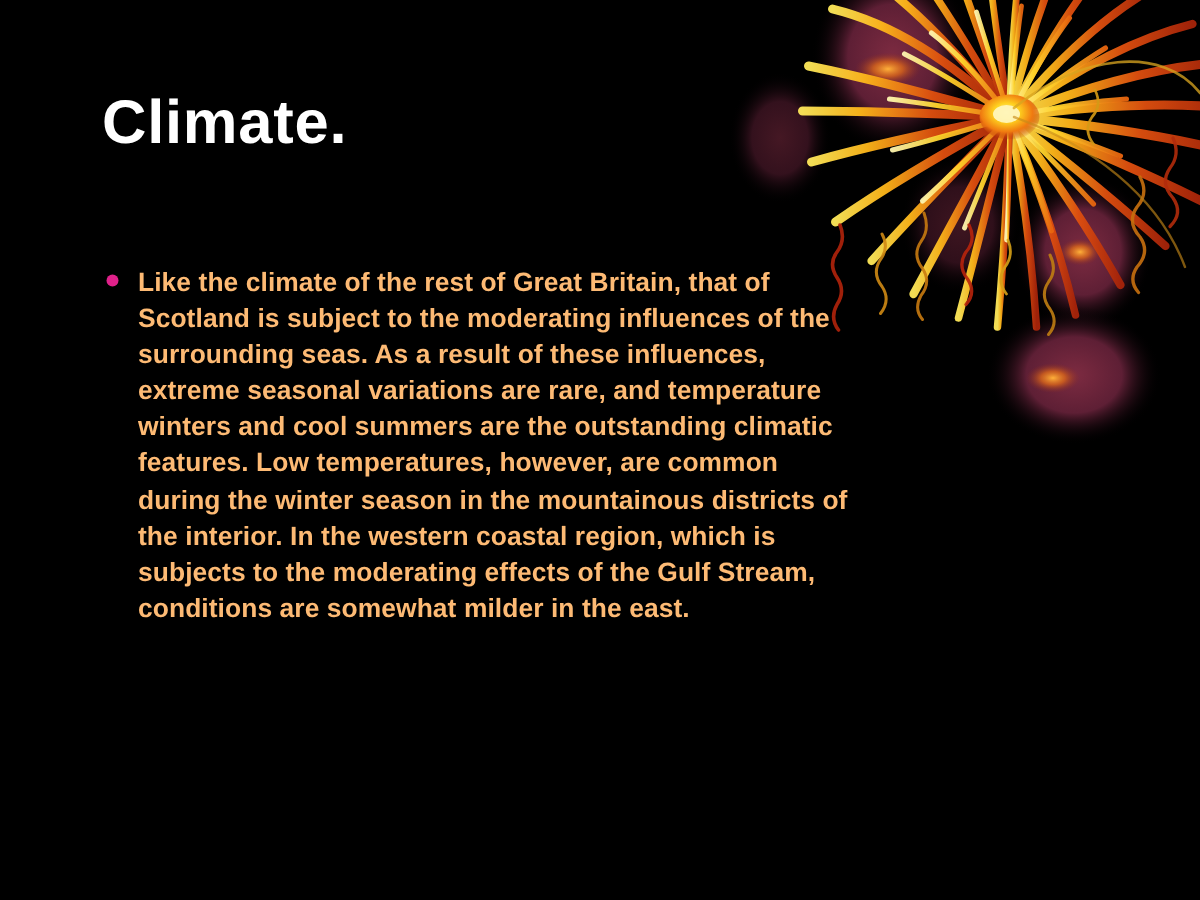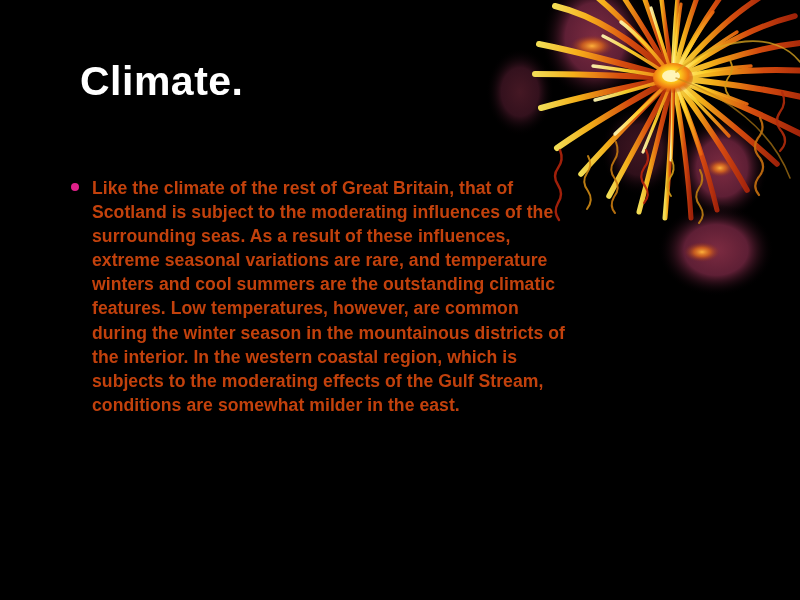--- a/index.html
+++ b/index.html
@@ -25,21 +25,21 @@
     left: 0;
     top: 0;
     width: 800px;
     height: 600px;
     pointer-events: none;
   }
 
   
   #slide-title {
     position: absolute;
-    left: 80px;
+    left: 68px;
     top: 58px;
     margin: 0;
     font-size: 41px;
     font-weight: bold;
     line-height: 1.15;
     letter-spacing: 0.5px;
     color: #ffffff;
     white-space: pre;
   }
 
@@ -63,21 +63,21 @@
     height: 8px;
     border-radius: 50%;
     background: #e0218a;
   }
 
   .bullet-text {
     margin: 0;
     font-size: 17.6px;
     font-weight: bold;
     line-height: 24.1px;
-    color: #c2410c;
+    color: #fdba74;
     letter-spacing: 0.05px;
     white-space: pre-line;
   }
 </style>
 </head>
 <body>
 
 <div id="slide">
 
   <svg id="firework-art" viewBox="0 0 800 600" xmlns="http://www.w3.org/2000/svg">

